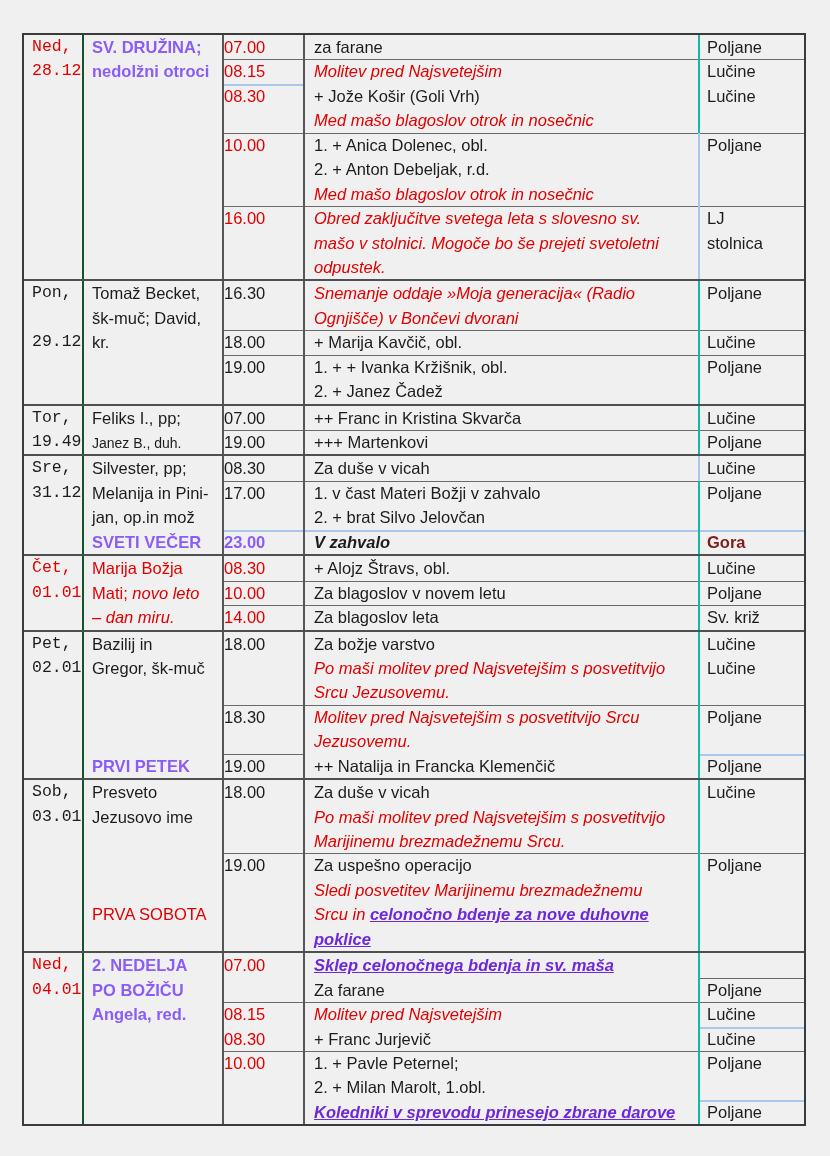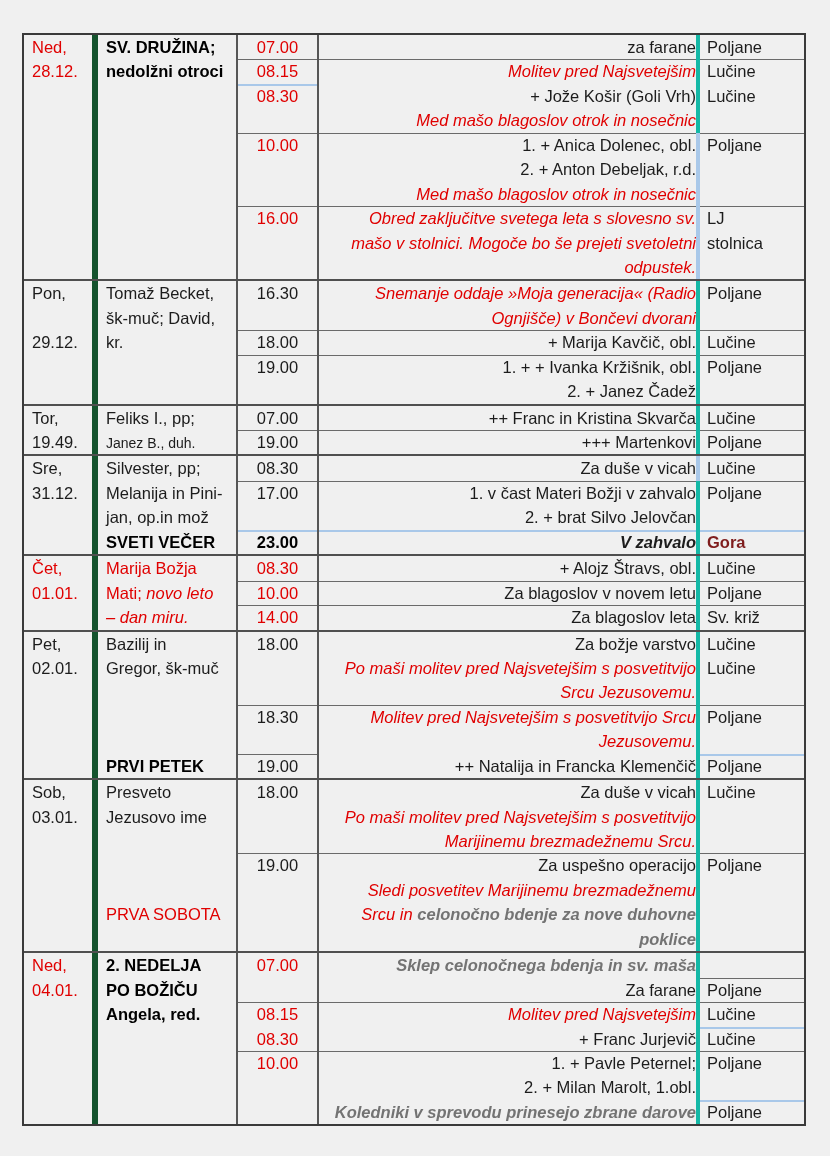--- a/index.html
+++ b/index.html
@@ -12,44 +12,44 @@
   }
   #schedule{
     position:absolute;left:22px;top:33px;width:784px;
     border:2px solid #3a3a3a;
     box-sizing:border-box;
     background:#f0f0f0;
   }
   .group{display:flex;}
   .group + .group{border-top:2px solid #4f4f4f;}
   .cell{box-sizing:border-box;overflow:hidden;}
-  .day{width:74px;border-right:6px solid #14532d;}
+  .day{width:60px;border-right:2px solid #14532d;font-family:Liberation Mono, monospace;}
   .feast{width:140px;border-right:2px solid #565656;}
   .blocks{flex:1;display:flex;flex-direction:column;}
   .block{display:flex;}
   .time{width:81px;border-right:2px solid #565656;}
-  .desc{flex:1;border-right:4px solid #14b8a6;text-align:right;}
+  .desc{flex:1;border-right:2px solid #14b8a6;}
   .loc{width:104px;}
   .line{
     height:24.45px;line-height:24.45px;
     font-size:16.5px;
     white-space:nowrap;
     padding-left:8px;
   }
-  .time .line{padding-left:0;text-align:center;}
+  .time .line{padding-left:0;}
   .desc .line{padding-left:9px;}
   .loc .line{padding-left:7px;}
   
   .s-k  {color:#1c1c1c;}
   .s-kb {color:#7f1d1d;font-weight:bold;}
   .s-kbi{color:#1c1c1c;font-weight:bold;font-style:italic;}
   .s-r  {color:#e00000;}
-  .s-rb {color:#000000;font-weight:bold;}
+  .s-rb {color:#8b5cf6;font-weight:bold;}
   .s-ri {color:#e00000;font-style:italic;}
-  .s-rbi{color:#737373;font-weight:bold;font-style:italic;}
+  .s-rbi{color:#6d28d9;font-weight:bold;font-style:italic;text-decoration:underline;}
   .s-ksm{color:#1c1c1c;font-size:14px;}
   
   .sep-dark{box-shadow:inset 0 1px 0 #6a6a6a;}
   .sep-blue{box-shadow:inset 0 2px 0 #a9c8e9;}
   .loc-blue{border-right-color:#a9c8e9 !important;}
 </style>
 </head>
 <body>
 
 <div id="schedule">

